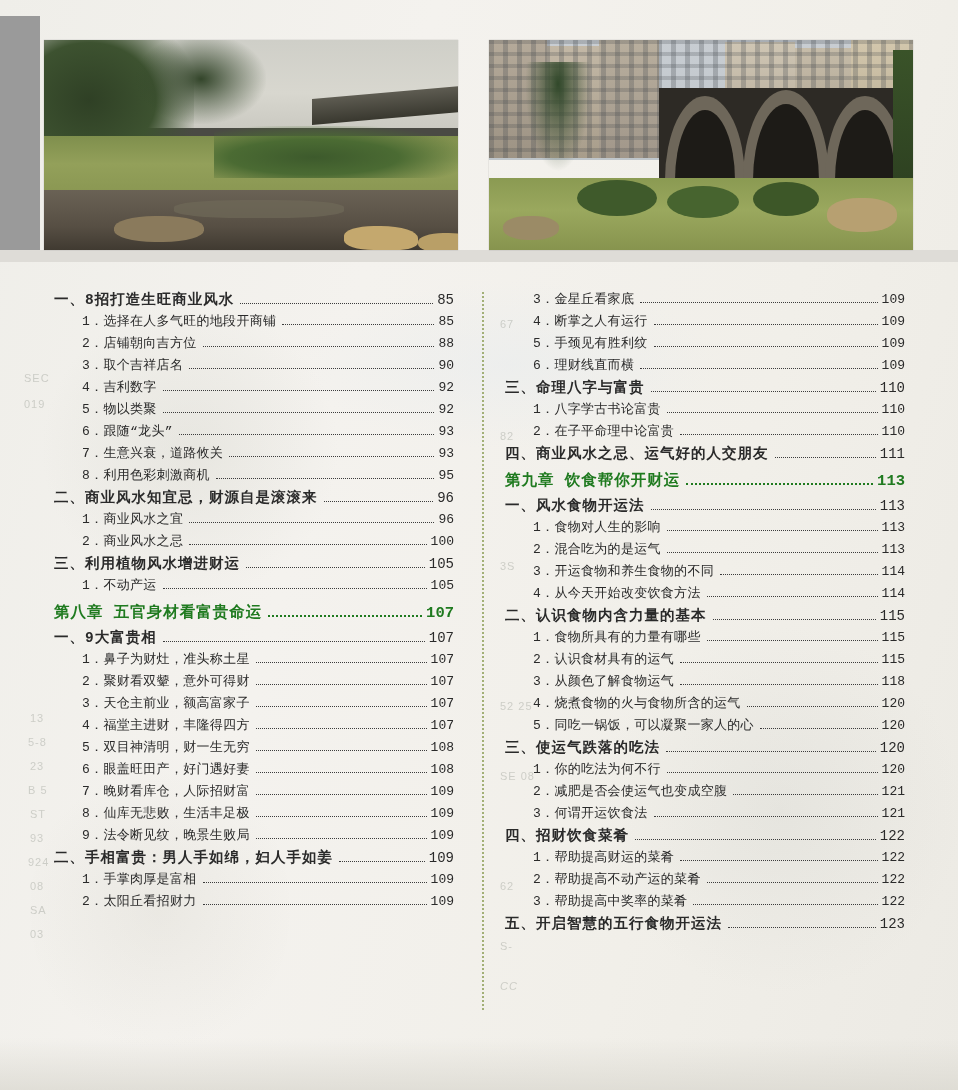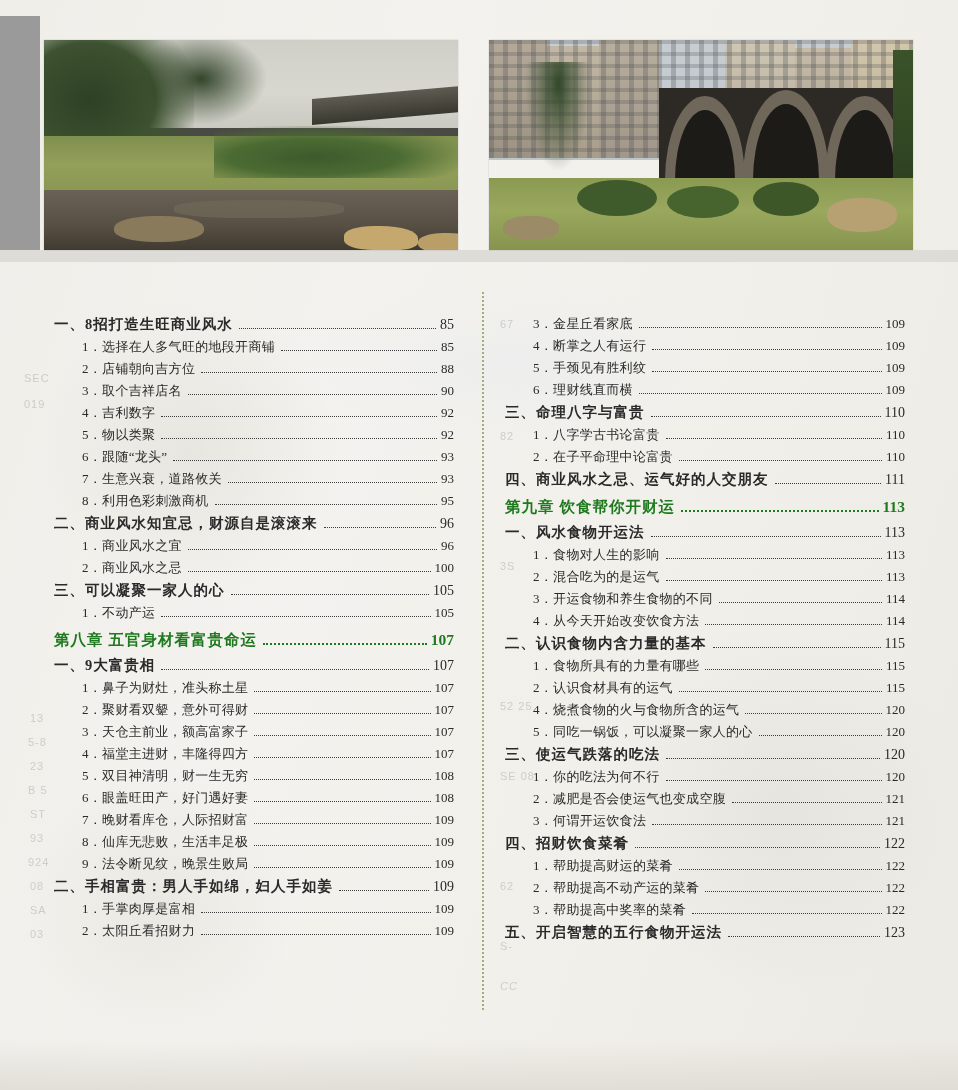--- a/index.html
+++ b/index.html
@@ -96,22 +96,21 @@
   .rp-bush2 { position:absolute; left:178px; top:146px; width:72px; height:32px; border-radius:50%; background:#47642f; }
   .rp-bush3 { position:absolute; left:264px; top:142px; width:66px; height:34px; border-radius:50%; background:#3d5728; }
   .rp-rock { position:absolute; left:338px; top:158px; width:70px; height:34px; border-radius:45%; background:#b7a071; }
   .rp-rock2 { position:absolute; left:14px; top:176px; width:56px; height:24px; border-radius:45%; background:#9b8b66; }
   .rp-trees { position:absolute; left:404px; top:10px; width:22px; height:150px; background:linear-gradient(180deg,#3a5329,#2c3f20); }
 
   
   .toc {
     position: absolute;
     top: 290px;
-    font-family: Liberation Serif, serif;
-    margin-top: 24px;
+    font-family: Liberation Mono, monospace;
   }
   .col-left { left: 54px; width: 400px; }
   .col-right { left: 505px; width: 400px; }
 
   .divider {
     position: absolute;
     left: 482px;
     top: 292px;
     height: 718px;
     border-left: 2px dotted #8fa05a;
@@ -293,21 +292,21 @@
         <span class="lbl">1．商业风水之宜</span>
         <span class="lead"></span>
         <span class="pg">96</span>
       </div>
       <div class="entry lv2">
         <span class="lbl">2．商业风水之忌</span>
         <span class="lead"></span>
         <span class="pg">100</span>
       </div>
       <div class="entry lv1">
-        <span class="lbl">三、可以凝聚一家人的心</span>
+        <span class="lbl">三、利用植物风水增进财运</span>
         <span class="lead"></span>
         <span class="pg">105</span>
       </div>
       <div class="entry lv2">
         <span class="lbl">1．不动产运</span>
         <span class="lead"></span>
         <span class="pg">105</span>
       </div>
       <div class="entry chapter">
         <span class="lbl">第八章  五官身材看富贵命运</span>
@@ -458,20 +457,25 @@
       </div>
       <div class="entry lv2">
         <span class="lbl">1．食物所具有的力量有哪些</span>
         <span class="lead"></span>
         <span class="pg">115</span>
       </div>
       <div class="entry lv2">
         <span class="lbl">2．认识食材具有的运气</span>
         <span class="lead"></span>
         <span class="pg">115</span>
+      </div>
+      <div class="entry lv2">
+        <span class="lbl">3．从颜色了解食物运气</span>
+        <span class="lead"></span>
+        <span class="pg">118</span>
       </div>
       <div class="entry lv2">
         <span class="lbl">4．烧煮食物的火与食物所含的运气</span>
         <span class="lead"></span>
         <span class="pg">120</span>
       </div>
       <div class="entry lv2">
         <span class="lbl">5．同吃一锅饭，可以凝聚一家人的心</span>
         <span class="lead"></span>
         <span class="pg">120</span>

